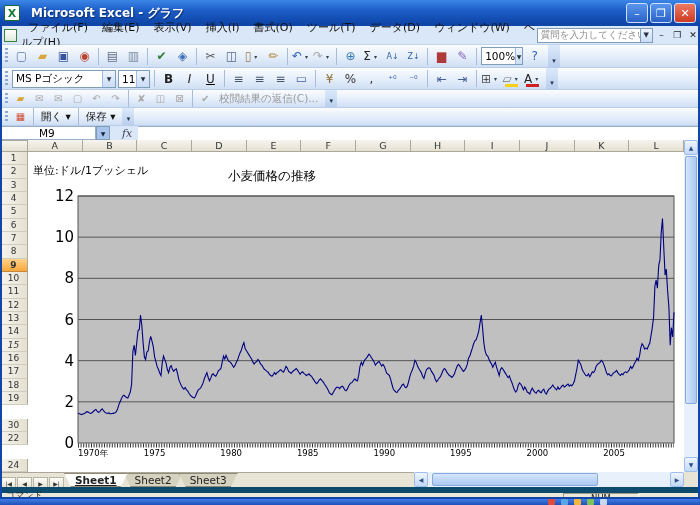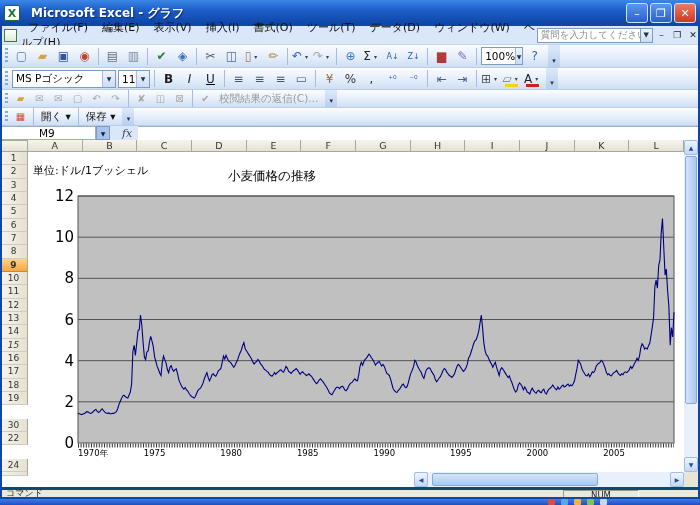--- a/index.html
+++ b/index.html
@@ -81,21 +81,21 @@
   .navbtn{width:15px;height:13px;margin-left:1px;background:linear-gradient(#fdfdfa,#e2dfcf);border:1px solid #b8b4a2;
     font-size:6px;color:#333;display:flex;align-items:center;justify-content:center;}
   .tab{height:14px;padding:0 10px;margin-left:-4px;display:flex;align-items:center;font-size:10.5px;color:#222;
     background:#d6d2c0;border:1px solid #8f8b79;clip-path:polygon(0 0,100% 0,calc(100% - 7px) 100%,7px 100%);}
   .tab.active{background:#fff;font-weight:bold;text-decoration:underline;z-index:2;}
   #hscroll{position:absolute;left:414px;top:472px;width:270px;height:15px;background:#e7f0fb;}
   #hthumb{position:absolute;left:18px;top:1px;width:166px;height:13px;background:linear-gradient(#d6e5fa,#aac8f2);
     border:1px solid #86aade;border-radius:2px;}
   #corner-br{position:absolute;left:684px;top:472px;width:16px;height:15px;background:#e8e5d6;}
   
-  #statusbar{position:absolute;left:0;top:487px;width:700px;height:10px;background:#ece9d8;border-top:3px solid #0c4a6e;
+  #statusbar{position:absolute;left:0;top:487px;width:700px;height:10px;background:#ece9d8;border-top:6px solid #0c4a6e;
     font-size:9px;color:#222;display:flex;align-items:center;}
   #status-mode{margin-left:6px;}
   #num-panel{position:absolute;left:563px;top:0px;width:76px;height:10px;border:1px solid;
     border-color:#9e9a85 #fff #fff #9e9a85;display:flex;align-items:center;justify-content:center;font-size:8.5px;}
   #winborder-b{position:absolute;left:0;top:497px;width:700px;height:2px;background:#0f46a8;}
   .winborder-s{position:absolute;top:26px;width:2px;height:471px;background:#0f46a8;}
   
   #taskbar{position:absolute;left:0;top:499px;width:700px;height:6px;background:linear-gradient(180deg,#3f7ce8,#1e50b8);}
   .tray-icon{position:absolute;top:0px;width:7px;height:6px;border-radius:1px;}
 </style>
@@ -407,20 +407,28 @@
         <text x="216" y="24" text-anchor="middle" font-size="12.5" fill="#000">小麦価格の推移</text>
       </svg>
   </div>
 
   <div id="vscroll">
     <div class="scr-btn" style="left:0;top:0;">▲</div>
     <div id="vthumb"></div>
     <div class="scr-btn" style="left:0;top:317px;">▼</div>
   </div>
 
+  <div id="tabsbar">
+    <span id="tab-navs"><span class="navbtn" style="display: inline-flex;">|◀</span><span class="navbtn" style="display: inline-flex;">◀</span><span class="navbtn" style="display: inline-flex;">▶</span><span class="navbtn" style="display: inline-flex;">▶|</span></span>
+    <span id="tabs" style="display:flex;margin-left:4px;">
+        <div class="tab active">Sheet1</div>
+        <div class="tab">Sheet2</div>
+        <div class="tab">Sheet3</div>
+      </span>
+  </div>
 
   <div id="hscroll">
     <div class="scr-btn" style="left:0;top:0;height:15px;">◀</div>
     <div id="hthumb"></div>
     <div class="scr-btn" style="left:256px;top:0;height:15px;">▶</div>
   </div>
   <div id="corner-br"></div>
 
   <div id="statusbar">
     <span id="status-mode">コマンド</span>

